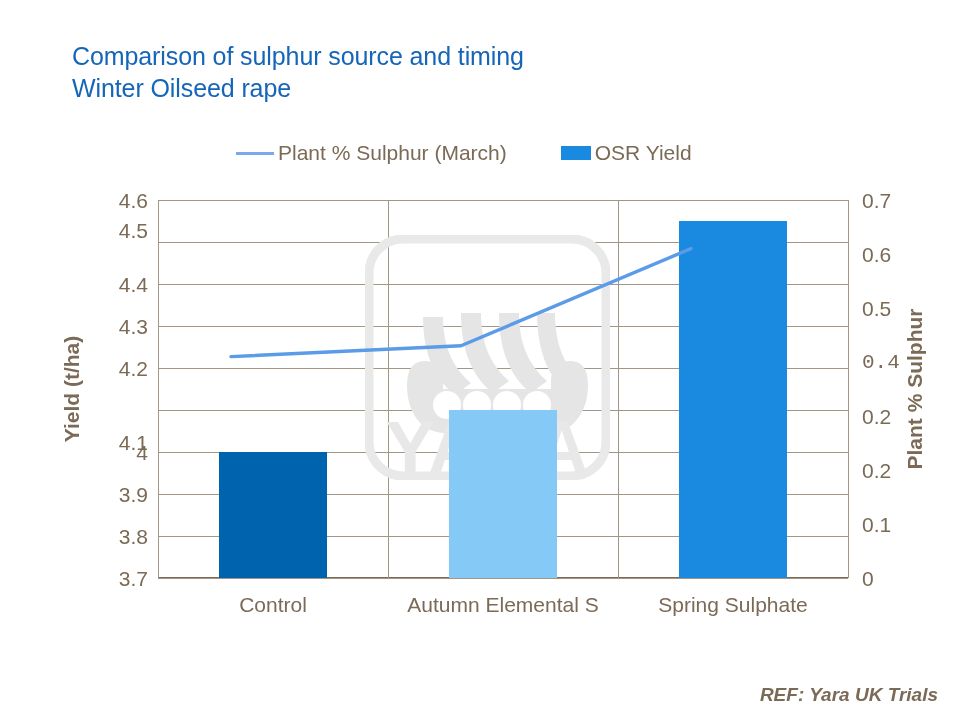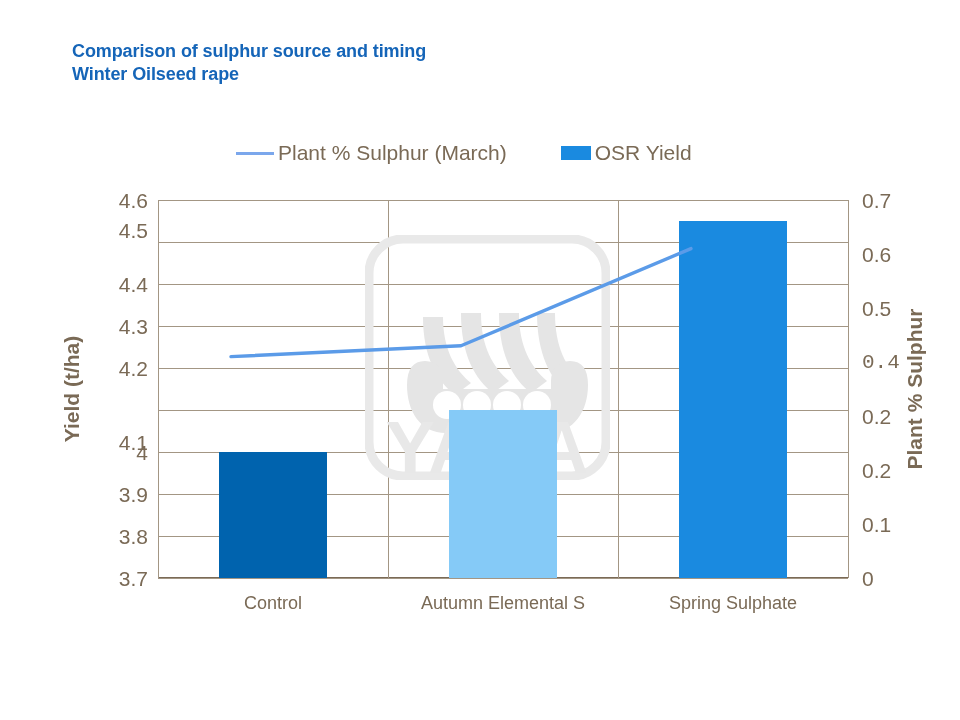--- a/index.html
+++ b/index.html
@@ -20,22 +20,22 @@
     width: 960px;
     height: 720px;
   }
 
   
   #chart-title {
     position: absolute;
     left: 72px;
     top: 40px;
     width: 820px;
-    font-size: 18px;
-    font-weight: bold;
+    font-size: 25px;
+    font-weight: normal;
     line-height: 1.28;
     color: #1565b8;
     letter-spacing: -0.1px;
   }
   #chart-title .tline { display: block; }
 
   
   #legend {
     position: absolute;
     left: 236px;
@@ -166,21 +166,21 @@
     position: absolute;
     left: 862px;
     top: 200px;
     width: 70px;
     height: 378px;
   }
   .xtick {
     position: absolute;
     top: 0;
     text-align: center;
-    font-size: 18px;
+    font-size: 21px;
     color: #7a6a56;
     line-height: 1;
     white-space: nowrap;
     transform: translateX(-50%);
   }
   #xaxis-ticks {
     position: absolute;
     left: 158px;
     top: 594px;
     width: 690px;
@@ -322,14 +322,15 @@
 
   <div id="xaxis-ticks">
       <div class="xtick" style="left: 115px;">Control</div>
       <div class="xtick" style="left: 575px;">Spring Sulphate</div>
       <div class="xtick" style="left: 345px;">Autumn Elemental S</div>
     </div>
 
   <div id="yaxis-left-title">Yield (t/ha)</div>
   <div id="yaxis-right-title">Plant % Sulphur</div>
 
+  <div id="footer-ref">REF: Yara UK Trials</div>
 
 </div>
 
 </body></html>

